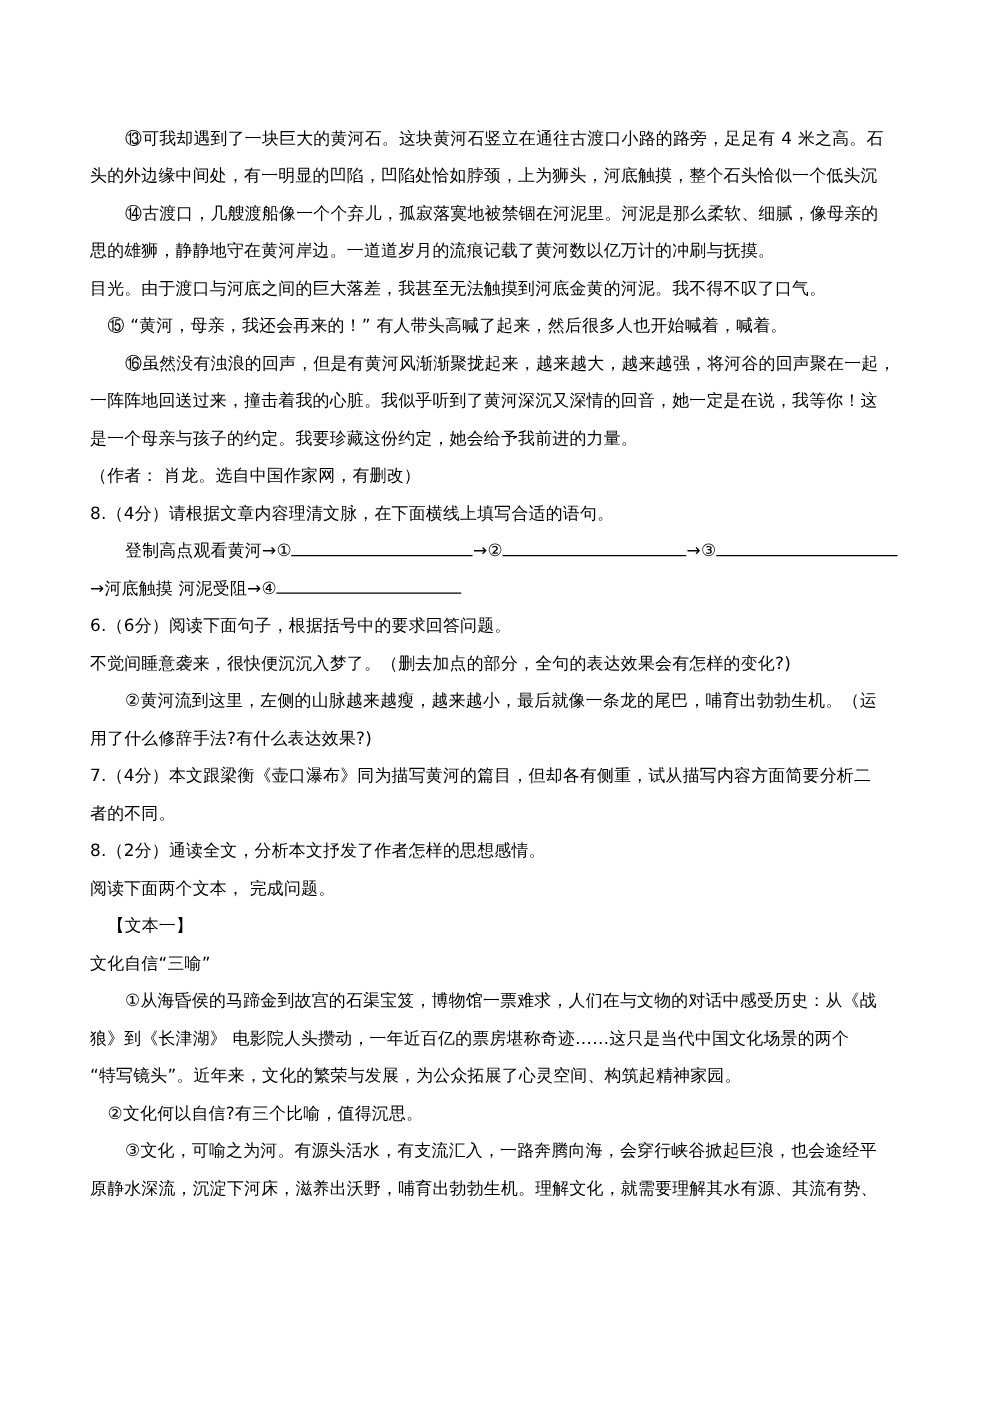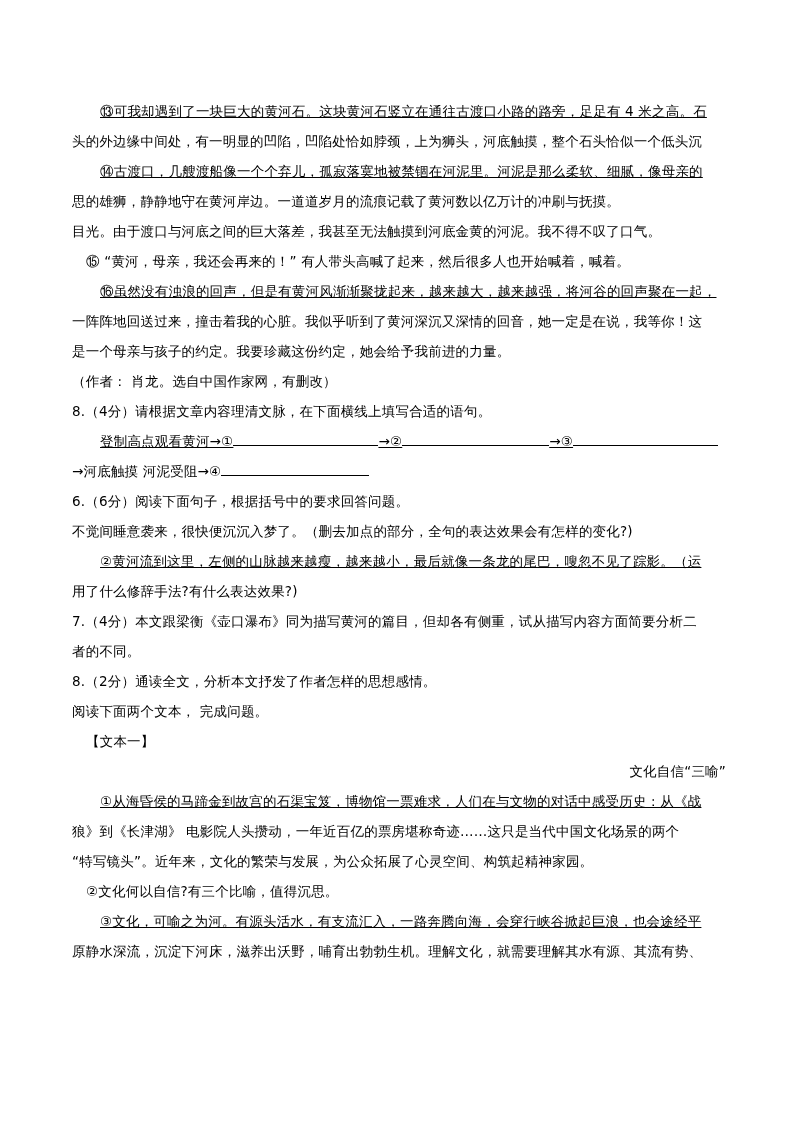--- a/index.html
+++ b/index.html
@@ -1,23 +1,23 @@
 <!DOCTYPE html>
 <html><head>
 <meta charset="utf-8">
 <style>
   html, body { margin: 0; padding: 0; background: #ffffff; }
   body { width: 794px; height: 1123px; position: relative; overflow: hidden;
          font-family: "DejaVu Sans", "Liberation Sans", sans-serif; color: #000; }
   .page { position: absolute; left: 72px; top: 96px; width: 654px; }
   .line { font-size: 13.5px; line-height: 30px; height: 30px; white-space: nowrap; letter-spacing: 0.2px; }
-  .indent { padding-left: 28px; text-decoration: underline; }
+  .indent { padding-left: 28px; }
   .indent-sm { padding-left: 14px; }
   .right { text-align: left; padding-right: 2px; }
-  .center { text-align: right; }
+  .center { text-align: left; }
   .blank { display: inline-block; border-bottom: 1px solid #000; height: 14px; vertical-align: baseline; }
   .b1 { width: 145px; }
   .b2 { width: 147px; }
   .b3 { width: 145px; }
   .b4 { width: 148px; }
 </style>
 </head>
 <body>
 
 <div class="page">
@@ -39,21 +39,21 @@
   <div class="line">8.（4分）请根据文章内容理清文脉，在下面横线上填写合适的语句。</div>
   <div class="line indent">
     <span>登制高点观看黄河→①</span><span class="blank b1"></span><span>→②</span><span class="blank b2"></span><span>→③</span><span class="blank b3"></span>
   </div>
   <div class="line">
     <span>→河底触摸 河泥受阻→④</span><span class="blank b4"></span>
   </div>
 
   <div class="line">6.（6分）阅读下面句子，根据括号中的要求回答问题。</div>
   <div class="line">不觉间睡意袭来，很快便沉沉入梦了。（删去加点的部分，全句的表达效果会有怎样的变化?)</div>
-  <div class="line indent">②黄河流到这里，左侧的山脉越来越瘦，越来越小，最后就像一条龙的尾巴，嗖忽不见了踪影。（运</div>
+  <div class="line indent">②黄河流到这里，左侧的山脉越来越瘦，越来越小，最后就像一条龙的尾巴，哺育出勃勃生机。（运</div>
   <div class="line">用了什么修辞手法?有什么表达效果?)</div>
 
   <div class="line">7.（4分）本文跟梁衡《壶口瀑布》同为描写黄河的篇目，但却各有侧重，试从描写内容方面简要分析二</div>
   <div class="line">者的不同。</div>
 
   <div class="line">8.（2分）通读全文，分析本文抒发了作者怎样的思想感情。</div>
   <div class="line">阅读下面两个文本， 完成问题。</div>
 
   <div class="line indent-sm">【文本一】</div>
   <div class="line center">文化自信“三喻”</div>

